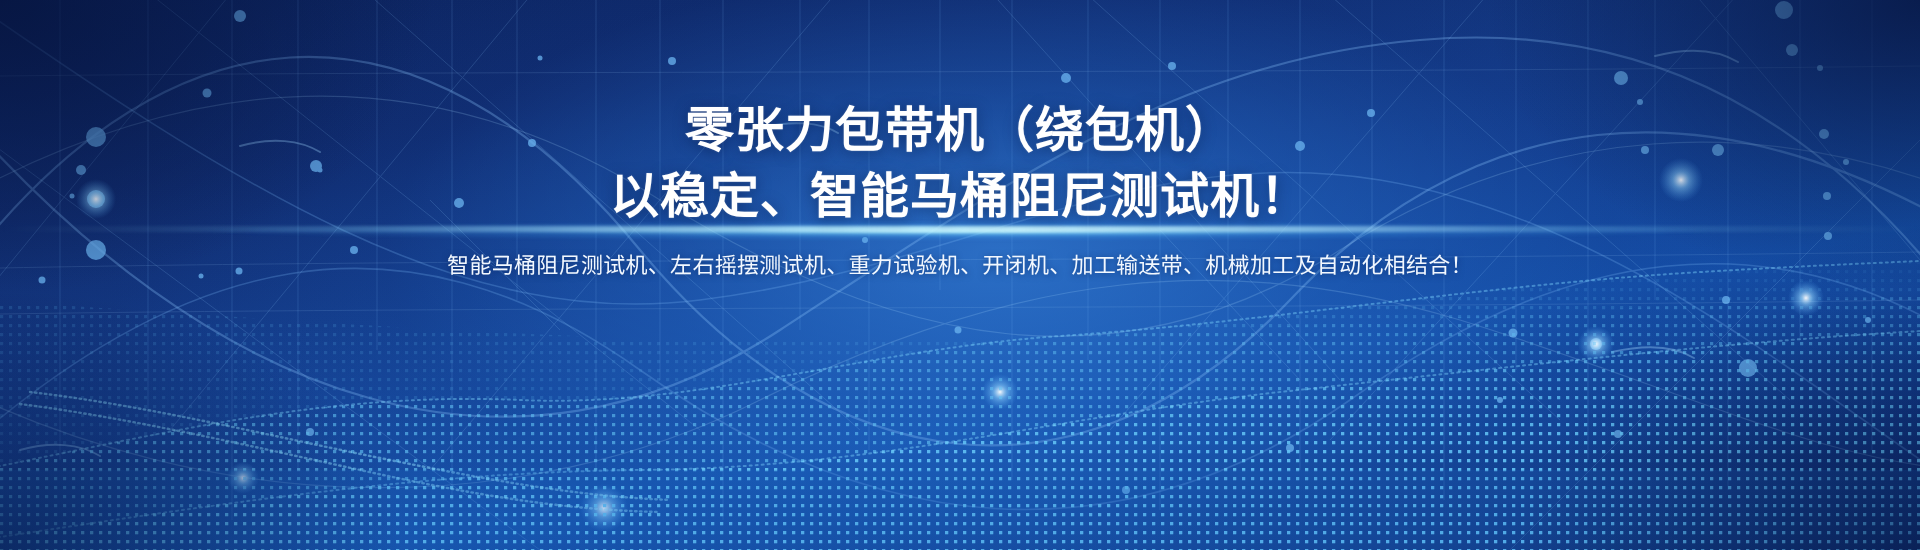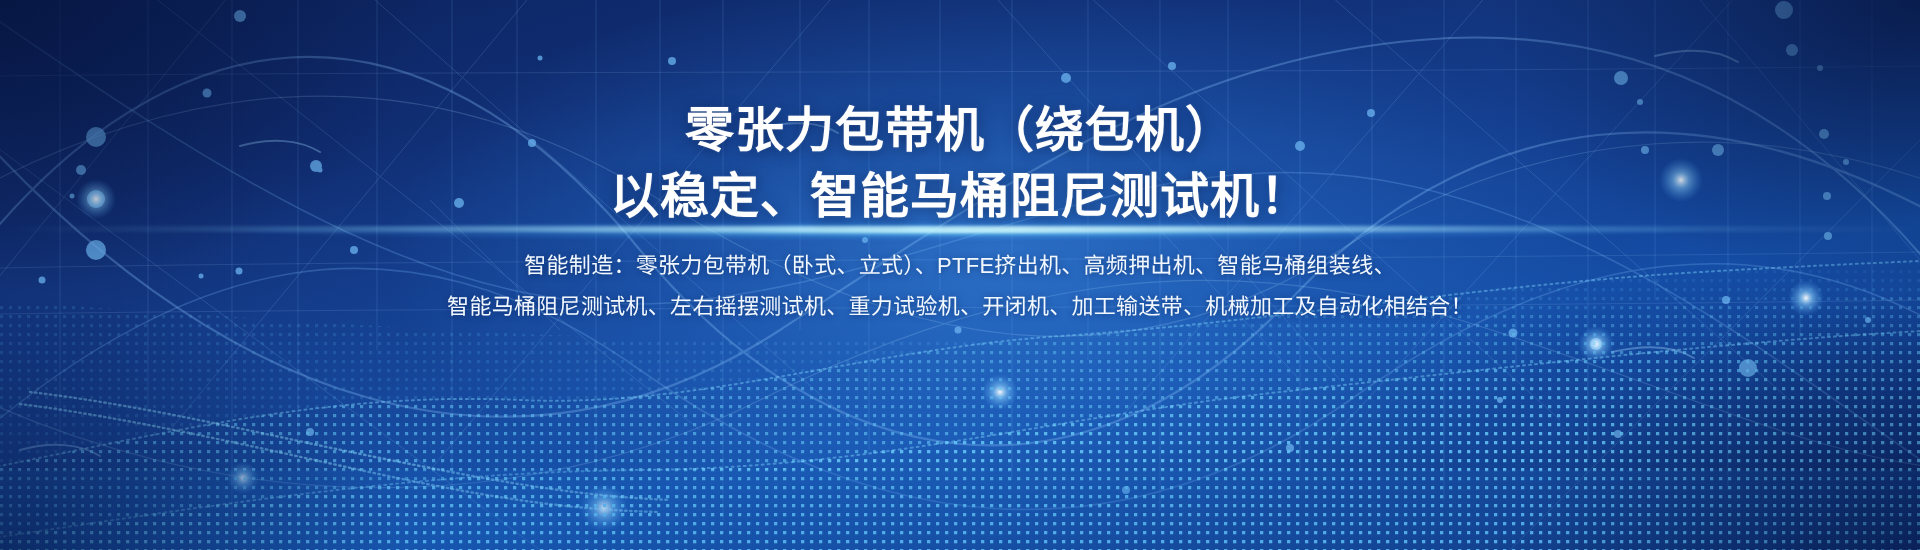--- a/index.html
+++ b/index.html
@@ -344,19 +344,18 @@
   <div class="vignette"></div>
 
   <div class="content">
 
     <div class="title-line">零张力包带机（绕包机）</div>
 
     <div class="title-line">以稳定、智能马桶阻尼测试机！</div>
 
     <div class="subtitle-gap"></div>
 
-    <div class="sub-line">智能制造：零张力包带机（卧式、立式）、PTFE挤出机、高频押出机、智能马桶组装线、</div>
 
     <div class="sub-line">智能马桶阻尼测试机、左右摇摆测试机、重力试验机、开闭机、加工输送带、机械加工及自动化相结合！</div>
 
   </div>
 
 </div>
 
 </body></html>

